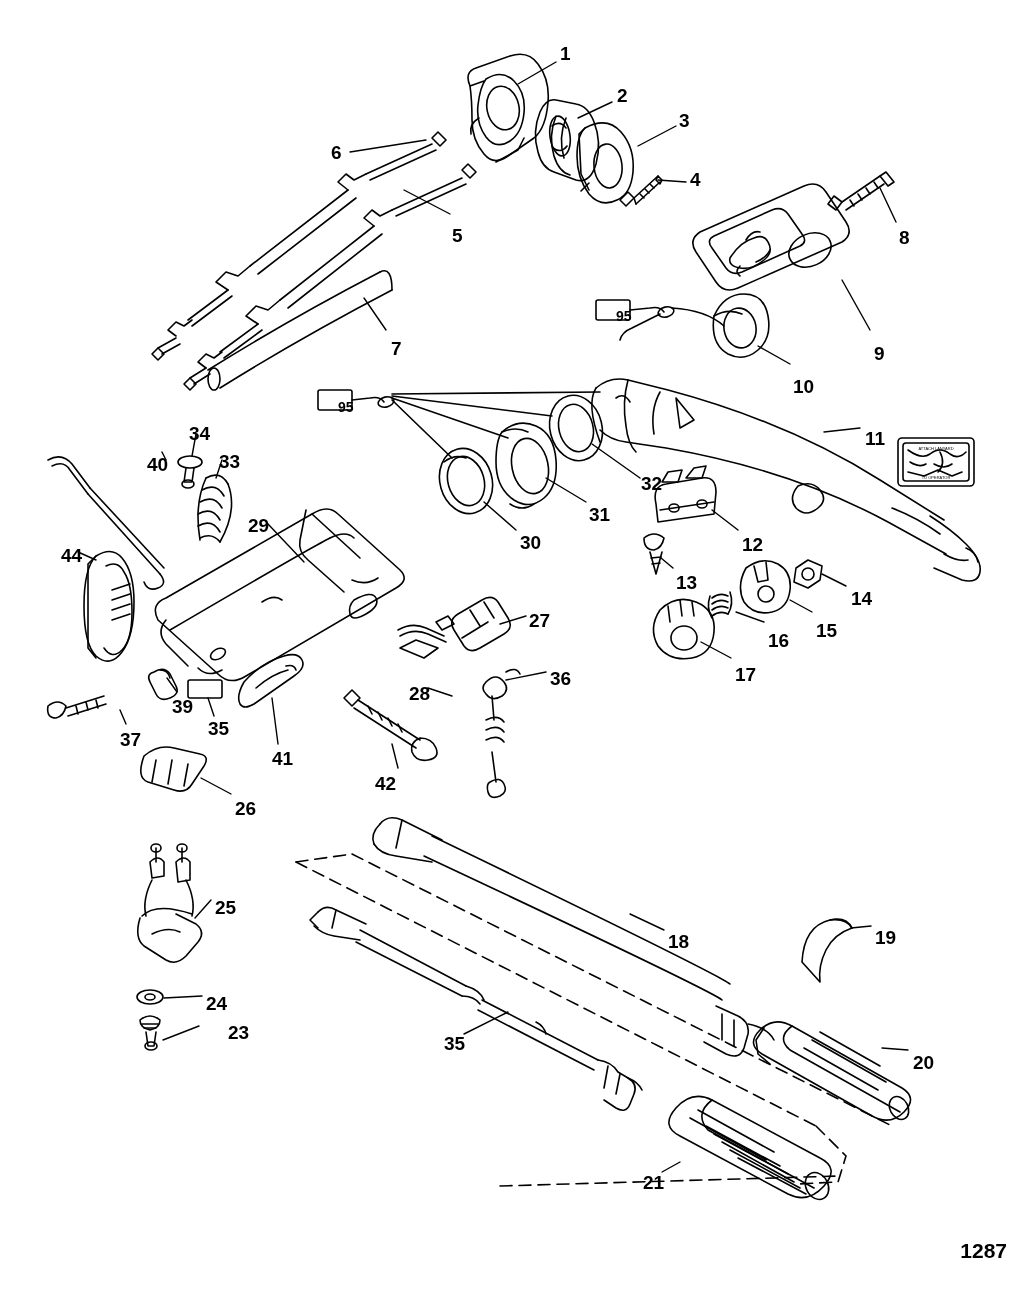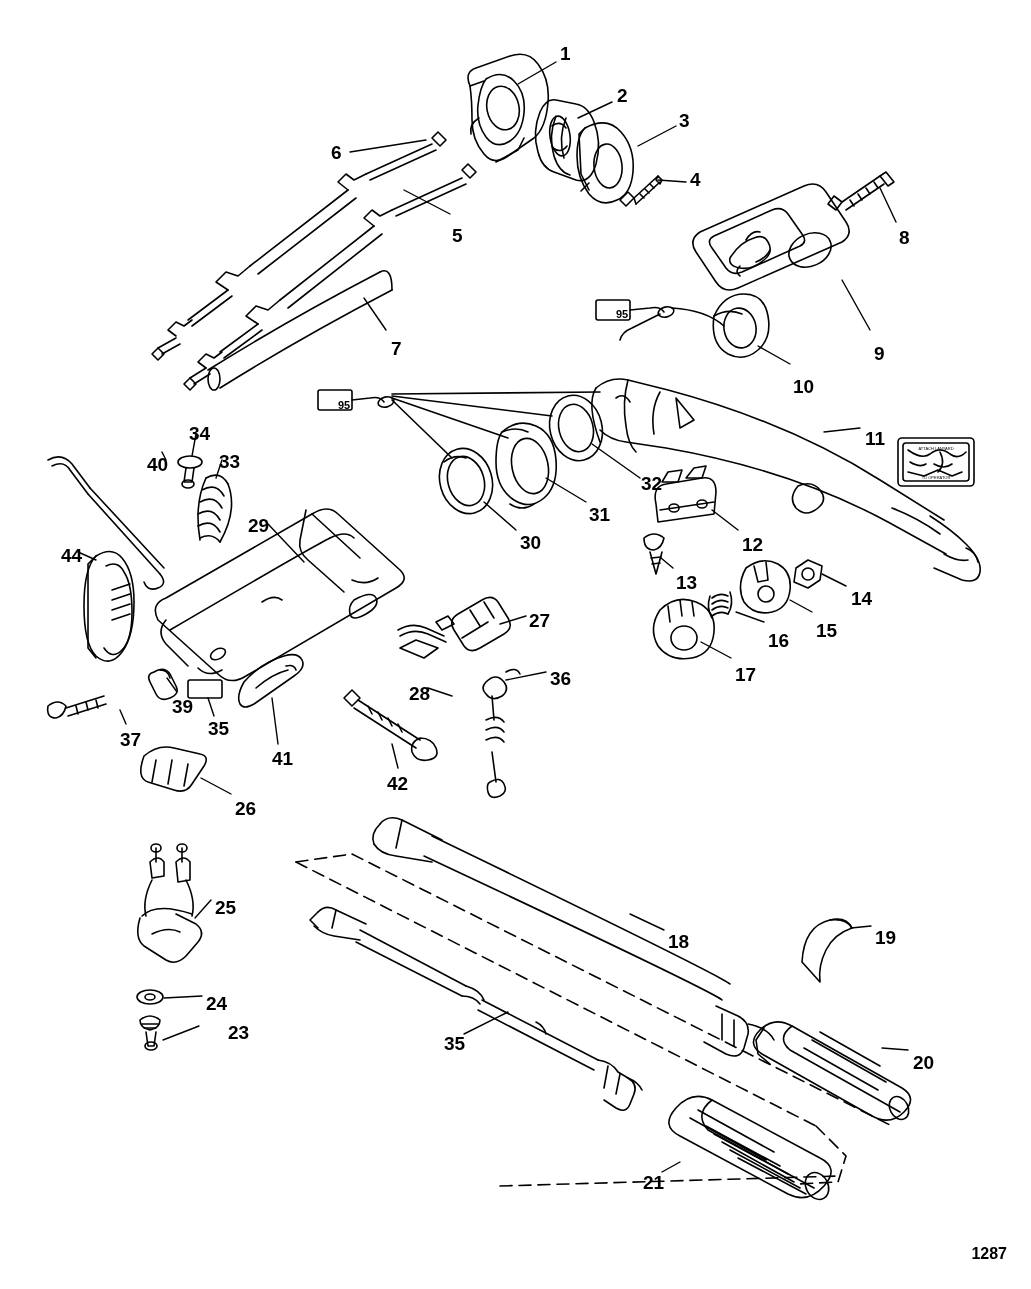--- a/index.html
+++ b/index.html
@@ -2,22 +2,22 @@
 <html><head>
 <meta charset="utf-8">
 <style>
   html,body{margin:0;padding:0;background:#ffffff;}
   body{width:1031px;height:1289px;position:relative;overflow:hidden;
        font-family:"Liberation Sans", sans-serif;color:#000;}
   #sheet{position:absolute;left:0;top:0;width:1031px;height:1289px;}
   svg#art{position:absolute;left:0;top:0;width:1031px;height:1289px;}
   .callout{position:absolute;font-size:19px;font-weight:bold;color:#000;
            font-family:"Liberation Sans", sans-serif;line-height:1;white-space:nowrap;}
-  .sheetno{position:absolute;right:24px;bottom:26px;font-size:16px;font-weight:bold;text-align:right;}
-  .tag{position:absolute;font-size:11px;font-weight:bold;}
+  .sheetno{position:absolute;right:24px;bottom:26px;font-size:21px;font-weight:bold;text-align:right;}
+  .tag{position:absolute;font-size:14px;font-weight:bold;}
   .decal-label{font-size:4px;}
 </style>
 </head>
 <body>
 
 <div id="sheet">
 
 <svg id="art" viewBox="0 0 1031 1289" xmlns="http://www.w3.org/2000/svg">
   <g fill="none" stroke="#000" stroke-width="1.6" stroke-linecap="round" stroke-linejoin="round">
 
@@ -459,21 +459,21 @@
       <div class="callout" style="left: 641px; top: 474px;">32</div>
       <div class="callout" style="left: 219px; top: 452px;">33</div>
       <div class="callout" style="left: 189px; top: 424px;">34</div>
       <div class="callout" style="left: 208px; top: 719px;">35</div>
       <div class="callout" style="left: 550px; top: 669px;">36</div>
       <div class="callout" style="left: 120px; top: 730px;">37</div>
       <div class="callout" style="left: 61px; top: 546px;">44</div>
       <div class="callout" style="left: 172px; top: 697px;">39</div>
       <div class="callout" style="left: 147px; top: 455px;">40</div>
       <div class="callout" style="left: 272px; top: 749px;">41</div>
-      <div class="callout" style="left: 387px; top: 774px;">42</div>
+      <div class="callout" style="left: 375px; top: 774px;">42</div>
     </div>
 <div id="tag-layer">
       <div class="tag" style="left: 616px; top: 308px;">95</div>
       <div class="tag" style="left: 338px; top: 399px;">95</div>
     </div>
 
 <div class="sheetno">1287</div>
 
 </div>
 

